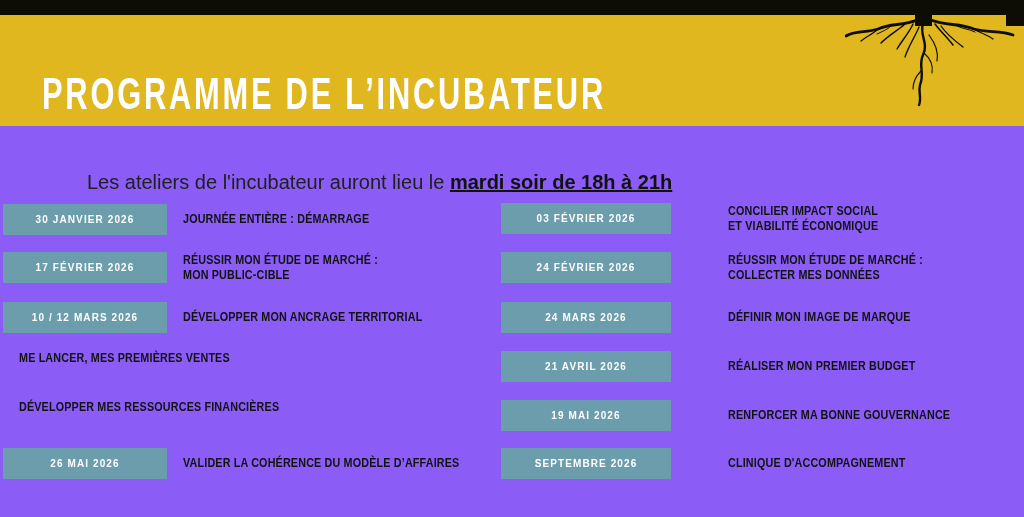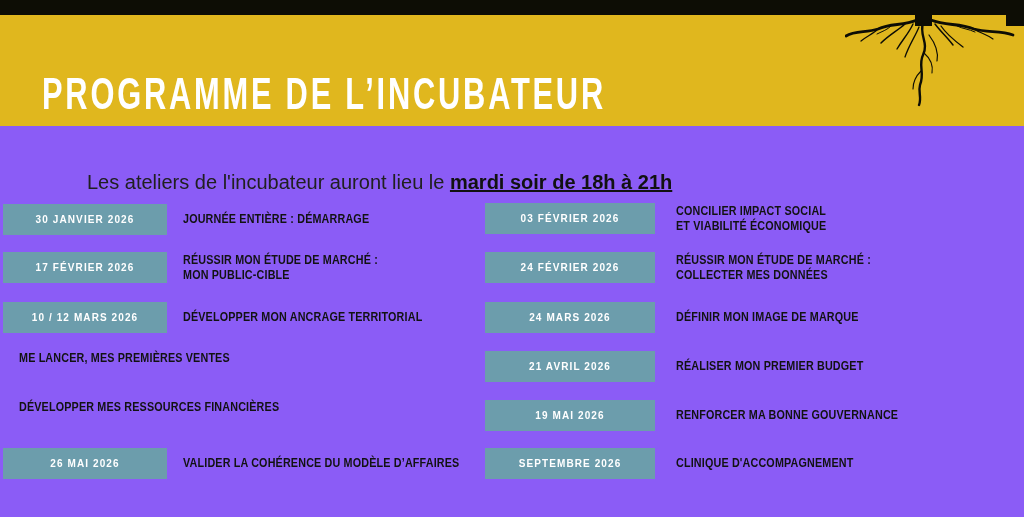--- a/index.html
+++ b/index.html
@@ -34,21 +34,21 @@
   .intro{
     position:absolute;left:42px;top:150px;
     font-size:20px;line-height:24px;color:#202020;white-space:nowrap;margin-left:45px;
   }
   .intro .hl{font-weight:bold;text-decoration:underline;color:#111111;}
   
   .row{
     position:absolute;display:flex;align-items:center;
   }
   .row.left{left:3px;}
-  .row.right{left:485px;}
+  .row.right{left:501px;gap:36px;}
   .badge{
     height:31px;background:var(--badge_blue,#6c9dac);color:#ffffff;
     display:flex;align-items:center;justify-content:center;
     font-weight:bold;font-size:10px;letter-spacing:1.1px;white-space:nowrap;
     flex:0 0 auto;
   }
   .row.left  .badge{width:164px;}
   .row.right .badge{width:170px;}
   .label{
     font-weight:bold;font-size:12.5px;line-height:15px;letter-spacing:0.2px;

